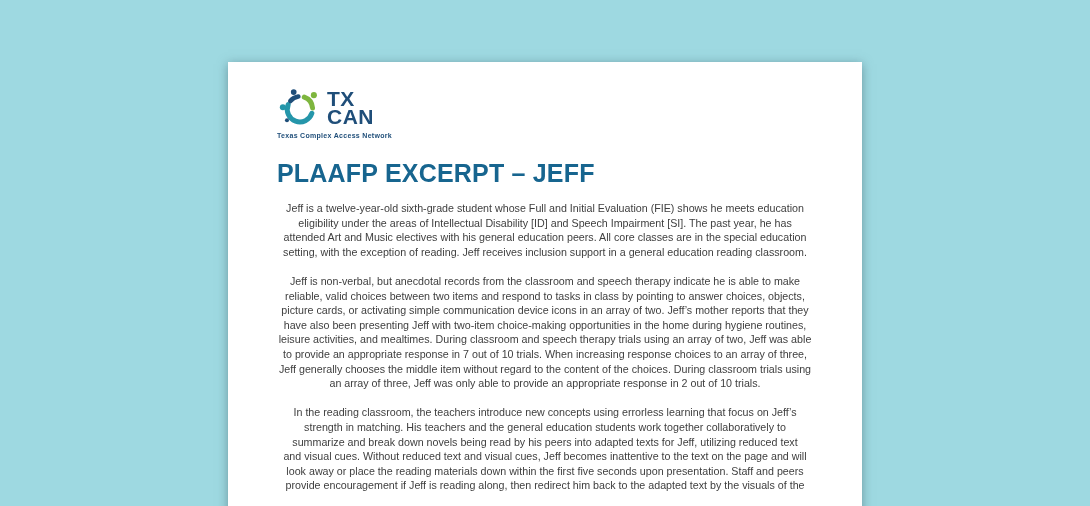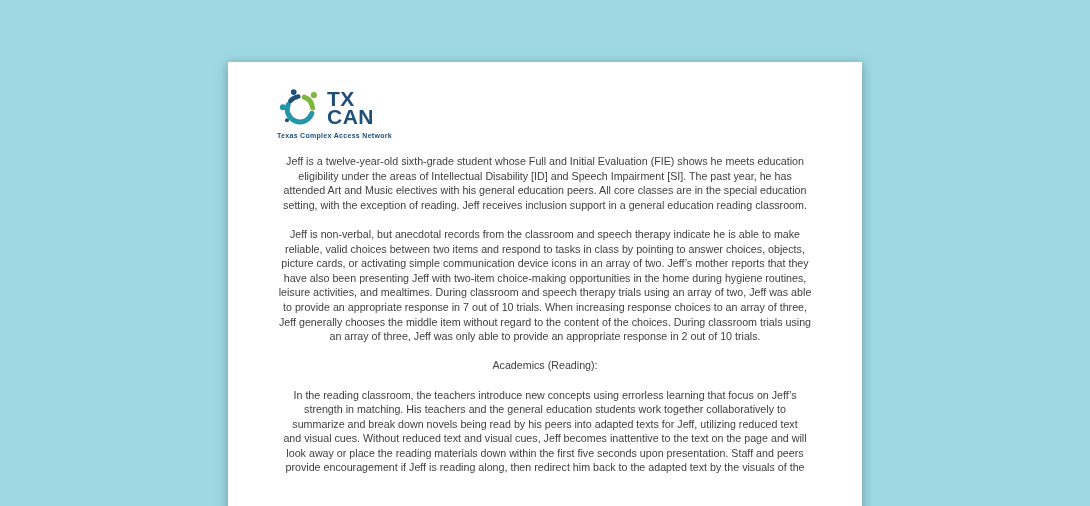--- a/index.html
+++ b/index.html
@@ -78,35 +78,35 @@
         <circle cx="17.5" cy="4.8" r="3.4" fill="var(--navy,#1f4e79)"></circle>
         <circle cx="9.5" cy="38.5" r="2.4" fill="var(--navy,#1f4e79)"></circle>
       </svg>
       <div class="logo-words">
         <div>TX</div>
         <div>CAN</div>
       </div>
     </div>
     <div class="logo-tagline">Texas Complex Access Network</div>
 
+    <h1 class="doc-title">PLAAFP EXCERPT – JEFF</h1>
 
     <div class="body-text">
       <p>Jeff is a twelve-year-old sixth-grade student whose Full and Initial Evaluation (FIE) shows he meets education
 eligibility under the areas of Intellectual Disability [ID] and Speech Impairment [SI]. The past year, he has
 attended Art and Music electives with his general education peers. All core classes are in the special education
 setting, with the exception of reading. Jeff receives inclusion support in a general education reading classroom.</p>
       <p>Jeff is non-verbal, but anecdotal records from the classroom and speech therapy indicate he is able to make
 reliable, valid choices between two items and respond to tasks in class by pointing to answer choices, objects,
 picture cards, or activating simple communication device icons in an array of two. Jeff’s mother reports that they
 have also been presenting Jeff with two-item choice-making opportunities in the home during hygiene routines,
 leisure activities, and mealtimes. During classroom and speech therapy trials using an array of two, Jeff was able
 to provide an appropriate response in 7 out of 10 trials. When increasing response choices to an array of three,
 Jeff generally chooses the middle item without regard to the content of the choices. During classroom trials using
 an array of three, Jeff was only able to provide an appropriate response in 2 out of 10 trials.</p>
-      <p>Academics (Reading):</p>
       <p>In the reading classroom, the teachers introduce new concepts using errorless learning that focus on Jeff’s
 strength in matching. His teachers and the general education students work together collaboratively to
 summarize and break down novels being read by his peers into adapted texts for Jeff, utilizing reduced text
 and visual cues. Without reduced text and visual cues, Jeff becomes inattentive to the text on the page and will
 look away or place the reading materials down within the first five seconds upon presentation. Staff and peers
 provide encouragement if Jeff is reading along, then redirect him back to the adapted text by the visuals of the</p>
     </div>
 
   </div>
 </div>

